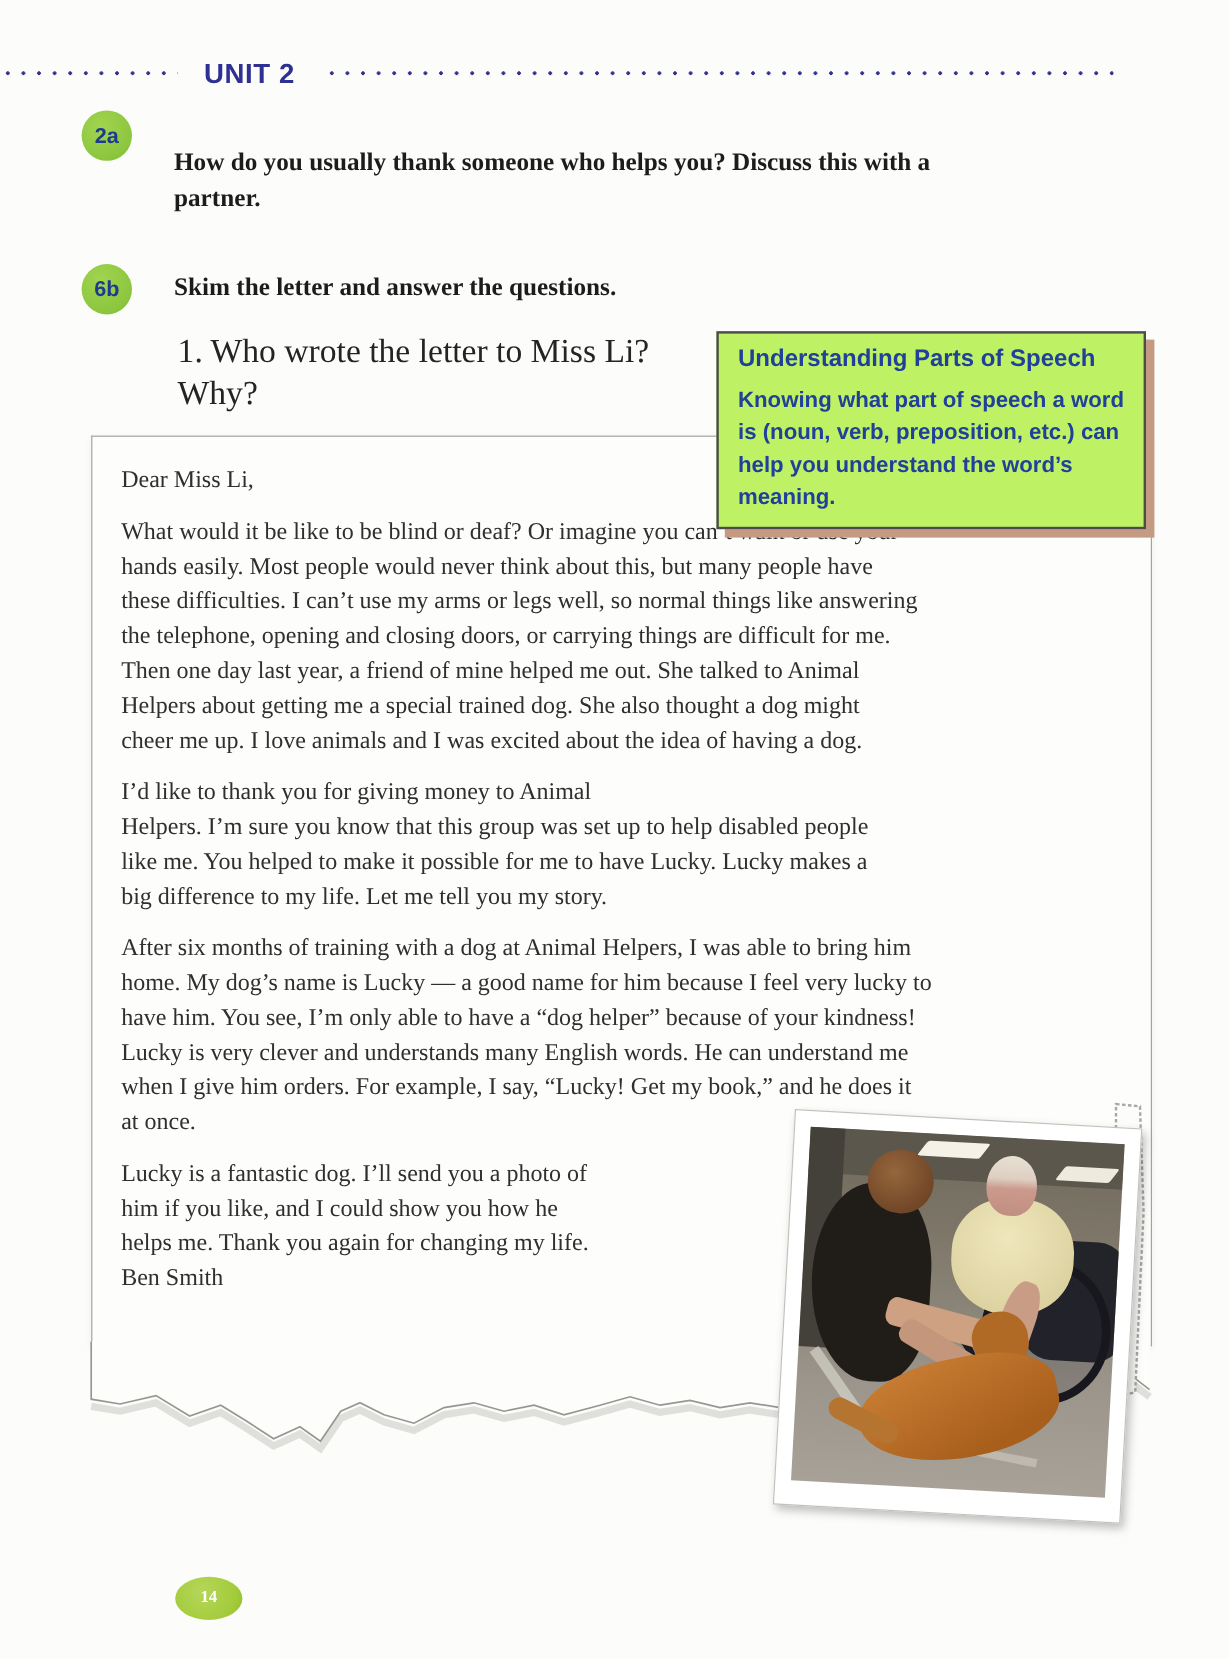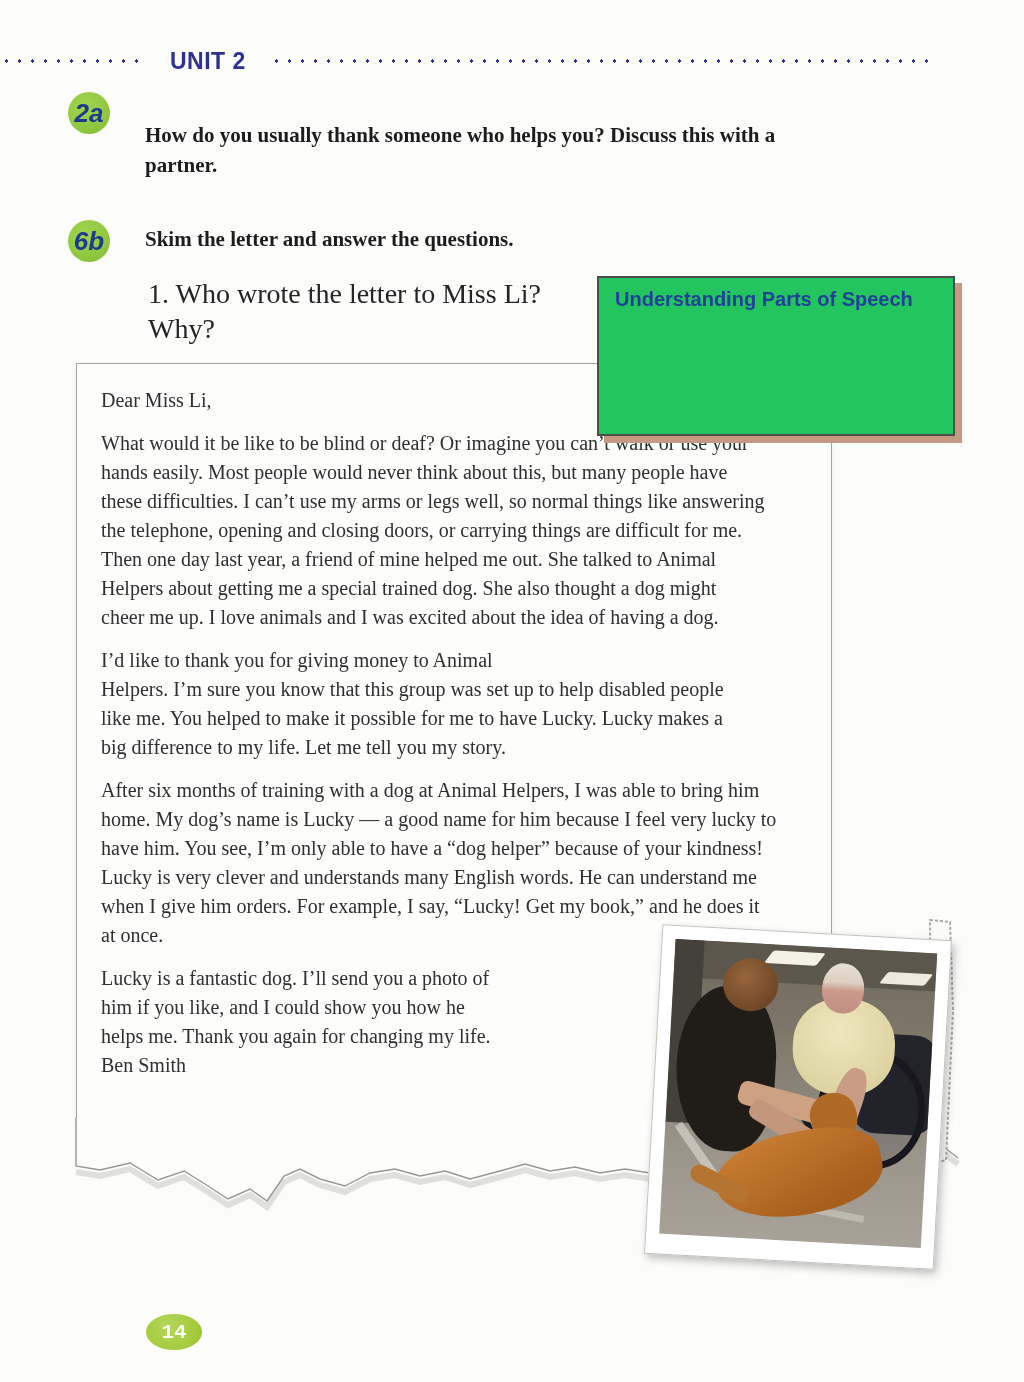--- a/index.html
+++ b/index.html
@@ -24,49 +24,48 @@
   .unit-label{
     font-family:"Liberation Sans", sans-serif;font-weight:bold;
     font-size:23px;color:#2e3192;letter-spacing:.5px;
     padding:0 24px 0 22px;white-space:nowrap;
   }
   
   .badge{
     position:absolute;width:42px;height:42px;border-radius:50%;
     background:radial-gradient(circle at 38% 32%, #a2d44f, #8cc63e 70%, #7ab32f);
     color:#1e3a8f;font-family:"Liberation Sans", sans-serif;font-weight:bold;
-    font-size:26px;display:flex;align-items:center;justify-content:center;
-    font-style:italic;
+    font-size:18px;display:flex;align-items:center;justify-content:center;
   }
   .badge-2a{left:68px;top:92px;}
   .badge-2b{left:68px;top:220px;}
   .instruction{
     position:absolute;left:145px;width:810px;
     font-weight:bold;font-size:21px;line-height:30px;color:#1c1c1c;
   }
   .instr-2a{top:96px;margin-top:24px;}
   .instr-2b{top:224px;}
   .lines{white-space:pre-line;}
   .questions{
     position:absolute;left:148px;top:276px;width:460px;
     font-size:28px;line-height:35px;color:#242424;
   }
   
   .tip-box{
     position:absolute;left:597px;top:276px;width:358px;min-height:160px;
-    background:#22c55e;border:2px solid #4c4c4c;box-sizing:border-box;
+    background:#bef264;border:2px solid #4c4c4c;box-sizing:border-box;
     box-shadow:7px 7px 0 #c49a83;
     padding:10px 14px 12px 16px;z-index:6;
     font-family:"Liberation Sans", sans-serif;color:#21409a;
   }
   .tip-title{font-size:20px;font-weight:bold;margin-bottom:8px;}
   .tip-body{font-size:18.5px;font-weight:bold;line-height:27px;}
   
   .letter{
-    position:absolute;left:76px;top:363px;width:756px;height:759px;
+    position:absolute;left:76px;top:363px;width:884px;height:759px;
     background:#fdfdfc;box-sizing:border-box;
     border-top:1.5px solid #a3a3a3;border-left:1.5px solid #a3a3a3;border-right:1.5px solid #a3a3a3;
     box-shadow:0 2px 6px rgba(0,0,0,.06);
     z-index:1;padding:22px 24px 0 24px;
     font-size:20px;line-height:29px;color:#2f2f2f;
   }
   .letter p{margin:14px 0 0 0;}
   .letter .salutation{margin:0;}
   .letter .closing{margin-top:28px;}
   .letter .signature{margin-top:0;}
@@ -100,21 +99,21 @@
   .ph-woman-arm2{left:31%;top:57%;width:27%;height:7%;background:#c4977c;border-radius:8px;transform:rotate(28deg);}
   .ph-dog-head{left:55%;top:49%;width:18%;height:16%;background:#b06a26;border-radius:50% 50% 44% 56%;transform:rotate(-10deg);}
   .ph-dog-body{left:20%;top:63%;width:64%;height:28%;background:linear-gradient(160deg,#cd8136,#a85f1c 80%);border-radius:55% 45% 50% 60%;transform:rotate(-14deg);}
   .ph-dog-tail{left:10%;top:79%;width:24%;height:6%;background:#b57430;border-radius:10px;transform:rotate(24deg);}
   .ph-streak1{left:0%;top:70%;width:26%;height:3%;background:rgba(238,238,228,.5);transform:rotate(52deg);}
   .ph-streak2{left:44%;top:88%;width:34%;height:2.5%;background:rgba(238,238,228,.35);transform:rotate(8deg);}
   
   .page-num{
     position:absolute;left:146px;top:1314px;width:56px;height:36px;border-radius:50%;
     background:radial-gradient(circle at 40% 35%,#b5d65a,#a2cb39 70%,#8fba2c);
-    color:#fff;font-family:Liberation Mono, monospace;font-weight:bold;font-size:21px;
+    color:#fff;font-family:Liberation Serif, serif;font-weight:bold;font-size:14px;
     display:flex;align-items:center;justify-content:center;z-index:5;
   }
 </style>
 </head>
 <body>
 
 <div class="unit-header">
   <div class="dots dots-left"></div>
   <div class="unit-label">UNIT 2</div>
   <div class="dots dots-right"></div>
@@ -163,20 +162,21 @@
 
   <path d="M76,1118 L76,1166 L100,1170 L130,1163 L158,1180 L184,1171 L205,1184 L228,1199 L250,1189 L267,1201 L284,1176 L300,1169 L320,1179 L345,1186 L370,1173 L395,1169 L420,1176 L445,1171 L470,1179 L500,1171 L525,1164 L550,1171 L575,1167 L600,1173 L625,1169 L650,1173 L675,1161 L700,1159 L725,1166 L750,1159 L775,1163 L800,1156 L825,1161 L850,1153 L875,1159 L900,1151 L925,1156 L945,1148 L958,1158" fill="none" stroke="#979792" stroke-width="1.4"></path>
 
   <g>
     <path d="M930,920 L950,922 L953,1010 L946,1160 L922,1167 L925,1186 L892,1192 L858,1197 L858,1250 L930,1250 Z" fill="#fcfcfa" stroke="#a9a9a4" stroke-width="2" stroke-dasharray="3 2"></path>
   </g>
 </svg>
 
 <div class="tip-box">
   <div class="tip-title">Understanding Parts of Speech</div>
+  <div class="tip-body">Knowing what part of speech a word is (noun, verb, preposition, etc.) can help you understand the word’s meaning.</div>
 </div>
 
 <div class="photo">
   <div class="photo-img">
     <div class="ph-ceiling"></div>
     <div class="ph-light1"></div>
     <div class="ph-light2"></div>
     <div class="ph-door"></div>
     <div class="ph-chair"></div>
     <div class="ph-wheel-big"></div>

